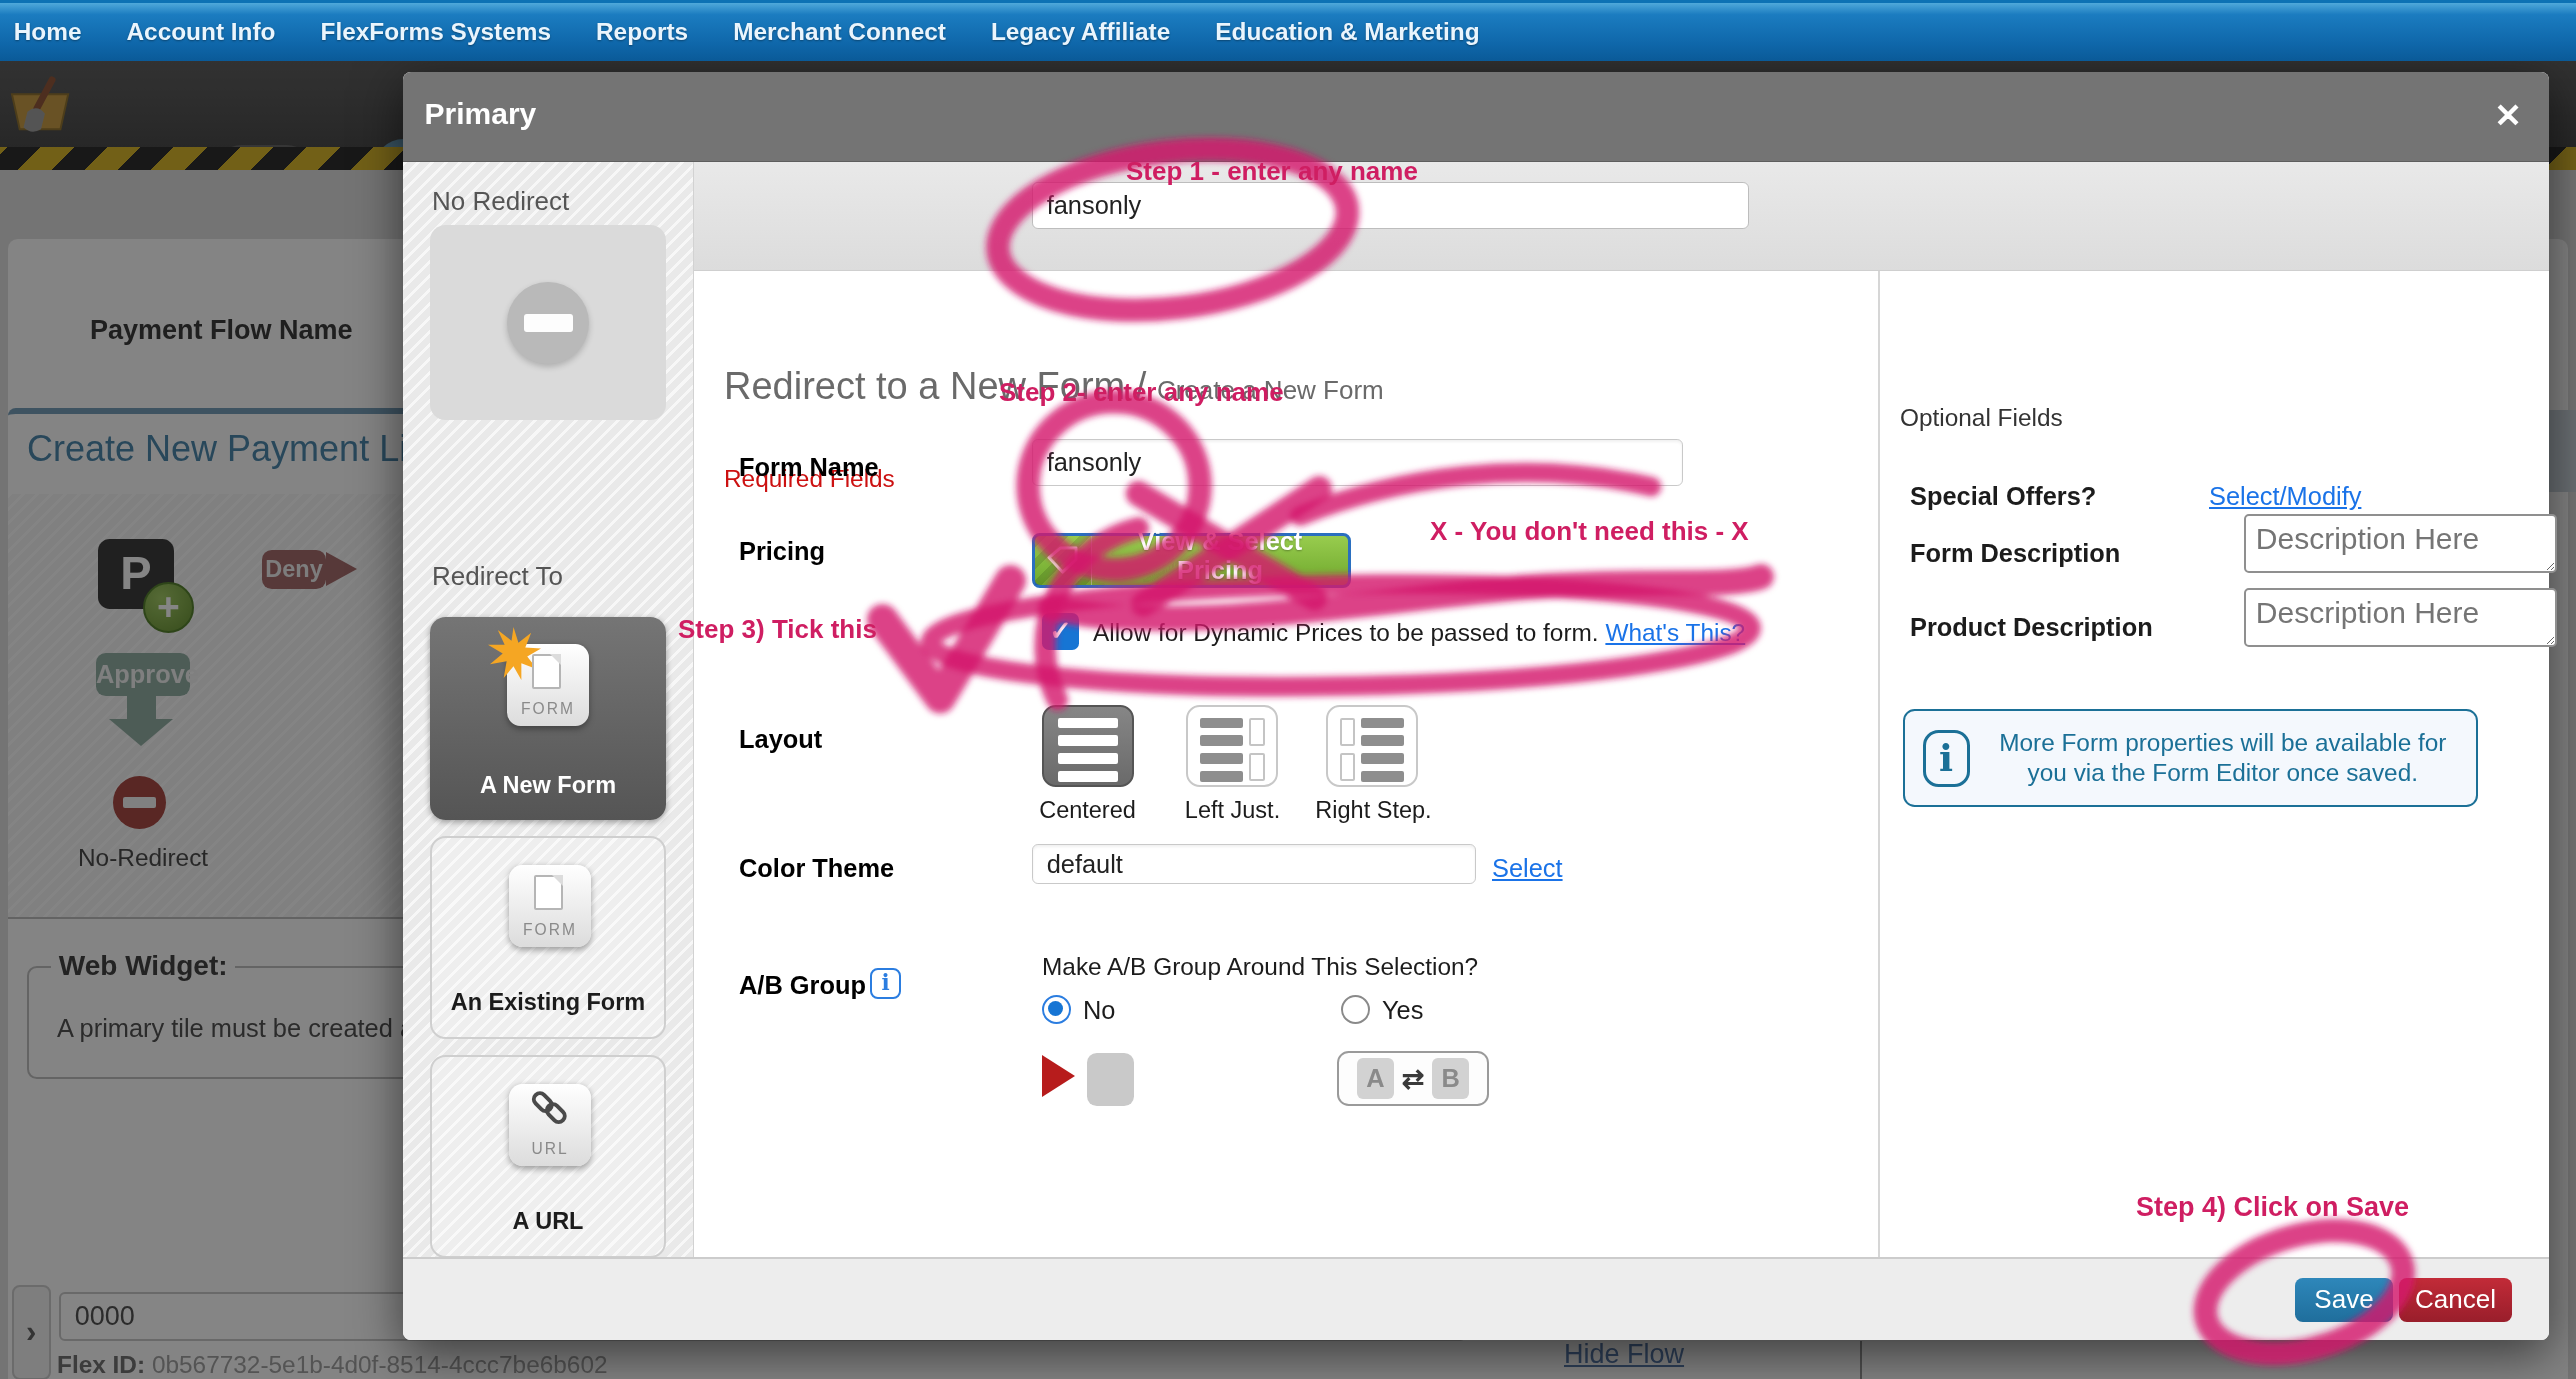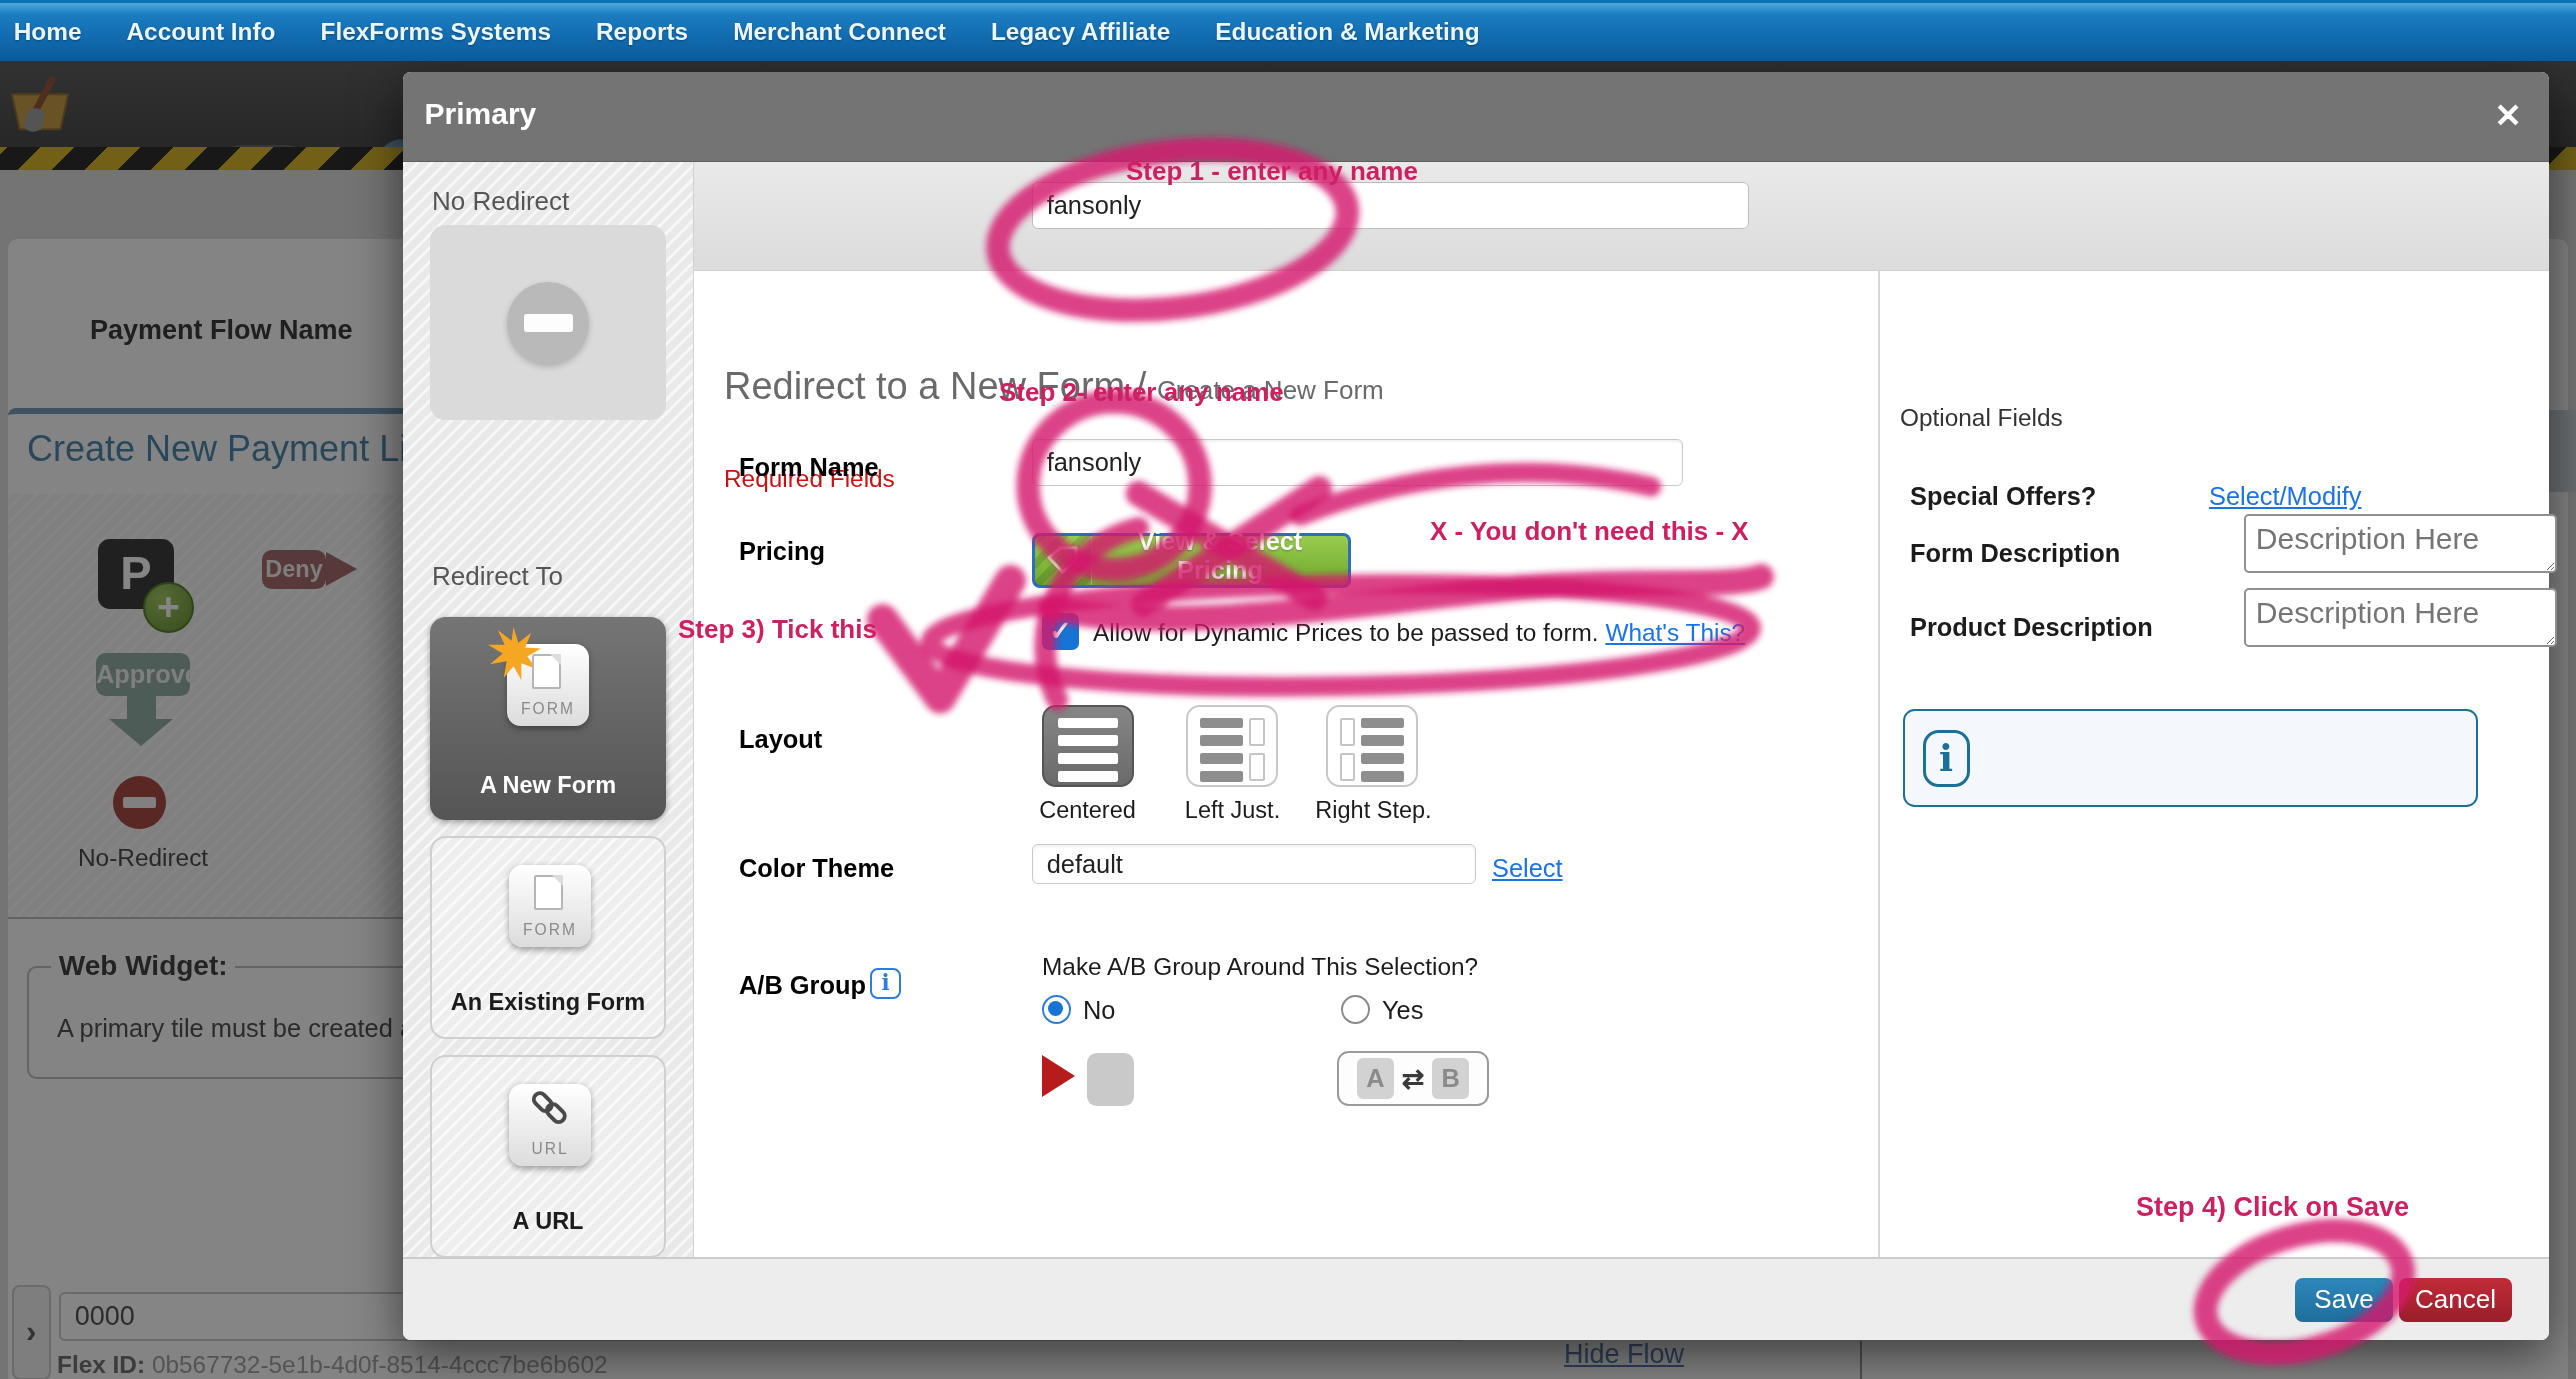--- a/index.html
+++ b/index.html
@@ -349,20 +349,21 @@
     <div class="opt-heading">Optional Fields</div>
     <div class="opt-label" style="top:410px">Special Offers?</div>
     <div class="link" style="position:absolute; left:1806px; top:410px; font-size:25.4px;">Select/Modify</div>
     <div class="opt-label" style="top:467px">Form Description</div>
     <textarea class="opt-textarea" style="top: 442px;" placeholder="Description Here"></textarea>
     <div class="opt-label" style="top:541px">Product Description</div>
     <textarea class="opt-textarea" style="top: 516px;" placeholder="Description Here"></textarea>
 
     <div class="infobox">
       <div class="infobox-icon">i</div>
+      <div class="infobox-text">More Form properties will be available for you via the Form Editor once saved.</div>
     </div>
 
     <div class="mfooter">
       <button class="btn btn-save">Save</button>
       <button class="btn btn-cancel">Cancel</button>
     </div>
   </div>
 
   <svg class="anno-svg" width="2576" height="1380" viewBox="0 0 2636 1412">
     <defs>

